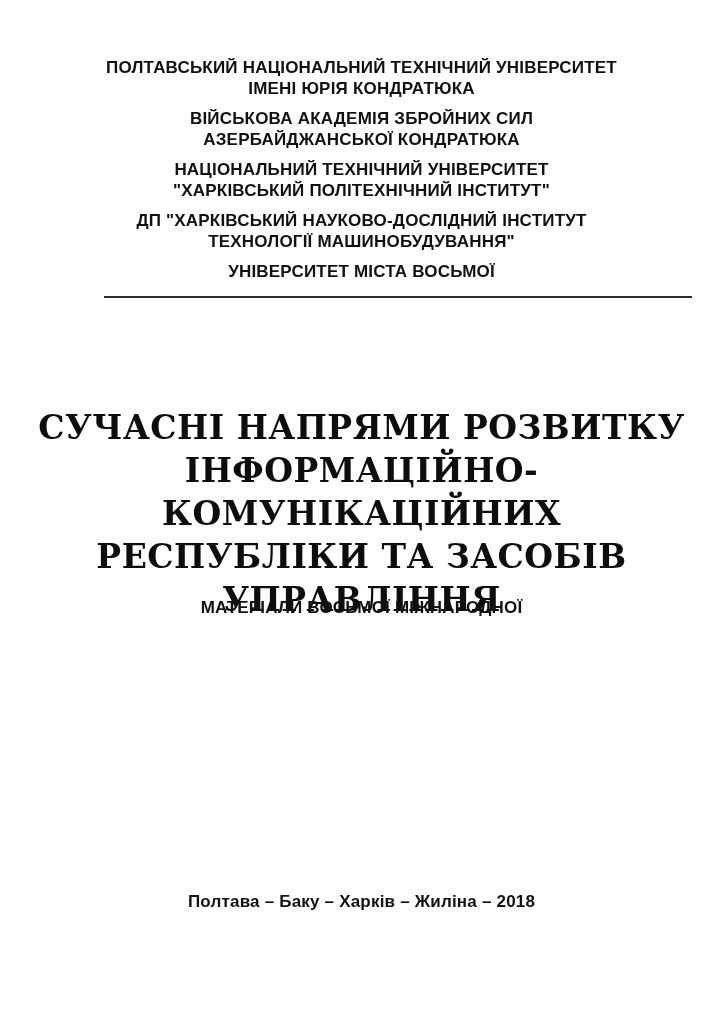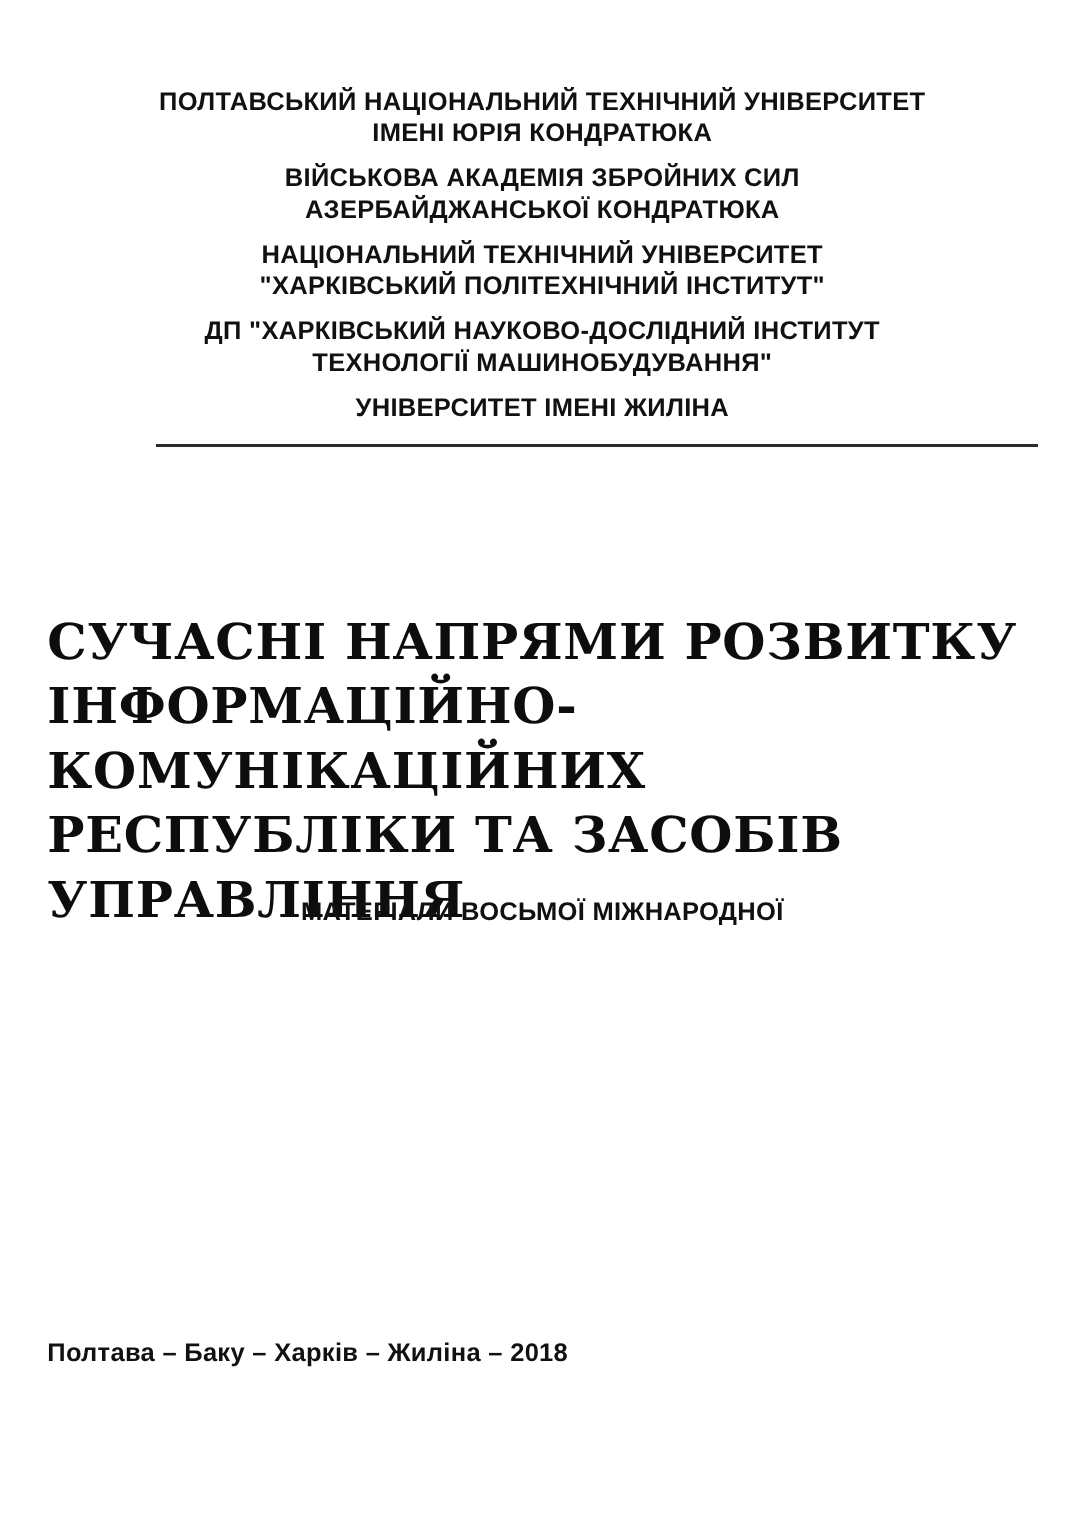--- a/index.html
+++ b/index.html
@@ -47,21 +47,21 @@
     background: #2b2b2b;
   }
 
   
   .title {
     position: absolute;
     top: 406px;
     left: 0;
     right: 0;
     margin: 0;
-    text-align: left;
+    text-align: center;
     font-family: "DejaVu Serif", serif;
     font-weight: bold;
     font-size: 33px;
     line-height: 43px;
     letter-spacing: 0.5px;
     color: #0d0d0d;
   }
 
   
   .subtitle {
@@ -77,21 +77,21 @@
     letter-spacing: 0.2px;
   }
   .subtitle p { margin: 0 0 14px 0; }
 
   
   .imprint {
     position: absolute;
     top: 892px;
     left: 0;
     right: 0;
-    text-align: left;
+    text-align: center;
     font-family: "Liberation Sans", sans-serif;
     font-weight: bold;
     font-size: 17px;
     letter-spacing: 0.2px;
   }
 </style>
 </head>
 <body>
 
 <div class="page">
@@ -107,21 +107,21 @@
     </div>
     <div class="org">
       <div class="org-line">НАЦІОНАЛЬНИЙ ТЕХНІЧНИЙ УНІВЕРСИТЕТ</div>
       <div class="org-line">"ХАРКІВСЬКИЙ ПОЛІТЕХНІЧНИЙ ІНСТИТУТ"</div>
     </div>
     <div class="org">
       <div class="org-line">ДП "ХАРКІВСЬКИЙ НАУКОВО-ДОСЛІДНИЙ ІНСТИТУТ</div>
       <div class="org-line">ТЕХНОЛОГІЇ МАШИНОБУДУВАННЯ"</div>
     </div>
     <div class="org">
-      <div class="org-line">УНІВЕРСИТЕТ ІМЕНІ ЖИЛІНА</div>
+      <div class="org-line">УНІВЕРСИТЕТ МІСТА ВОСЬМОЇ</div>
     </div>
   </header>
 
   <div class="rule"></div>
 
   <h1 class="title">
     <div>СУЧАСНІ НАПРЯМИ РОЗВИТКУ</div>
     <div>ІНФОРМАЦІЙНО-КОМУНІКАЦІЙНИХ</div>
     <div>РЕСПУБЛІКИ ТА ЗАСОБІВ</div>
     <div>УПРАВЛІННЯ</div>

